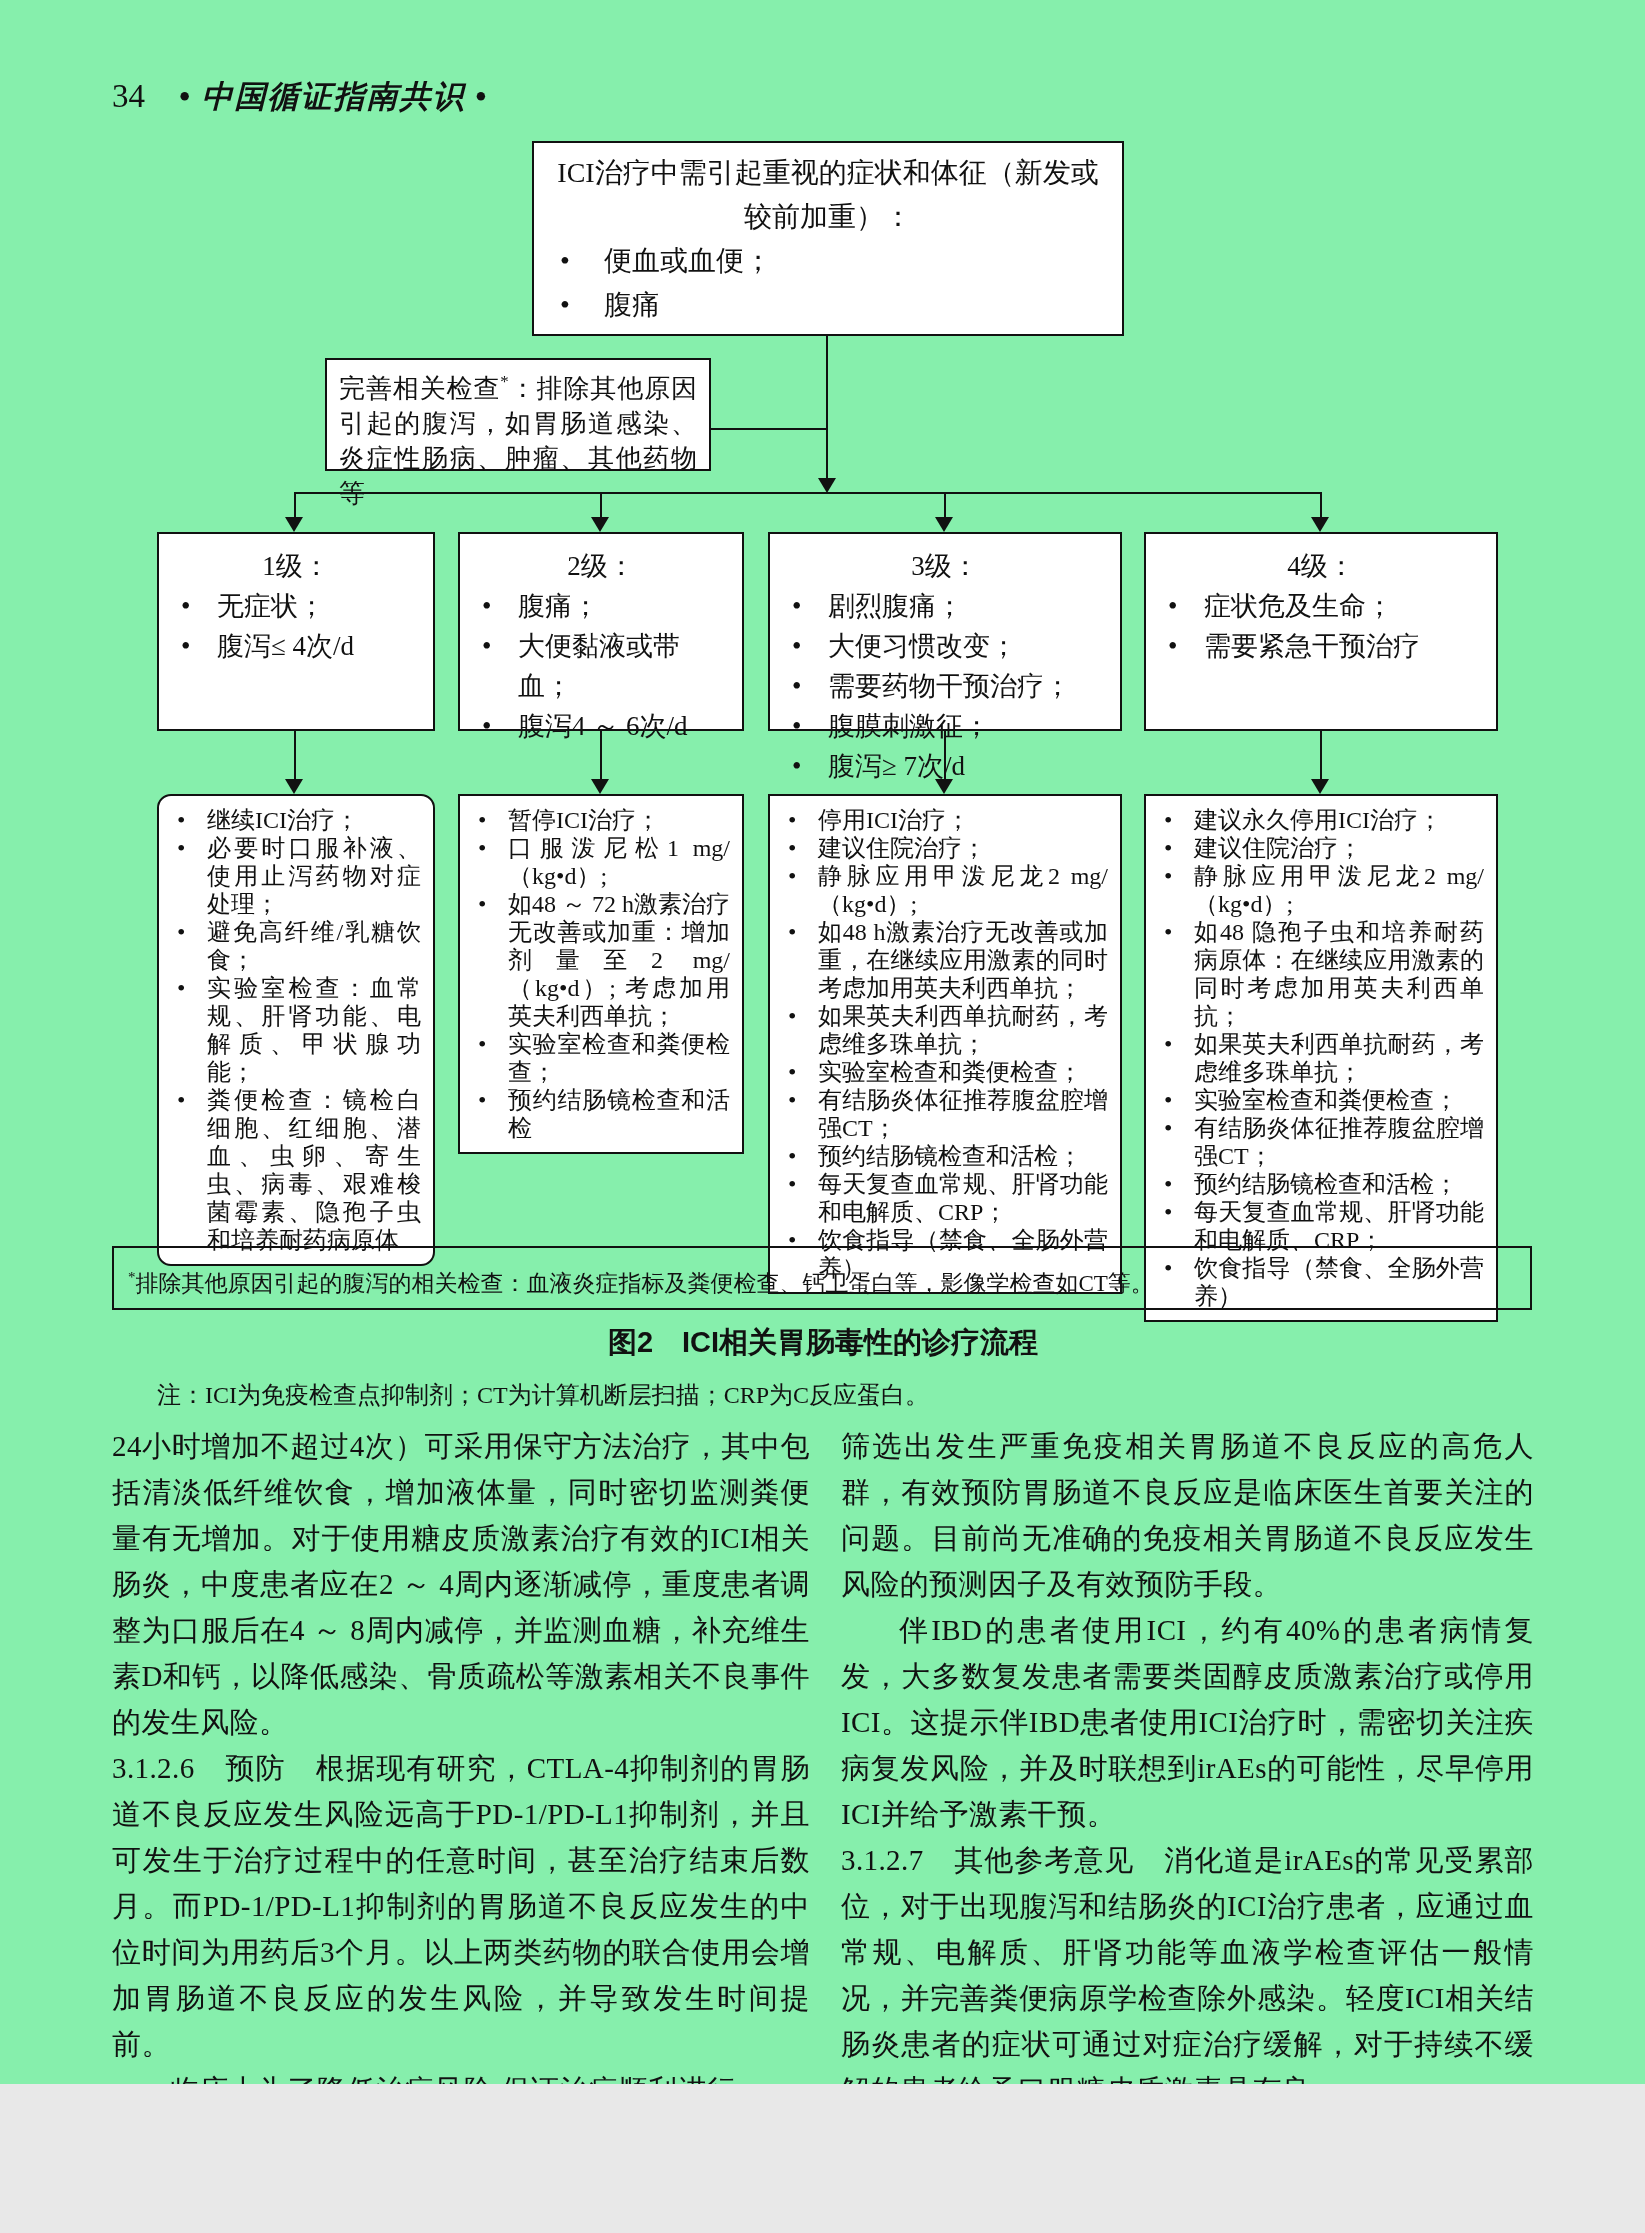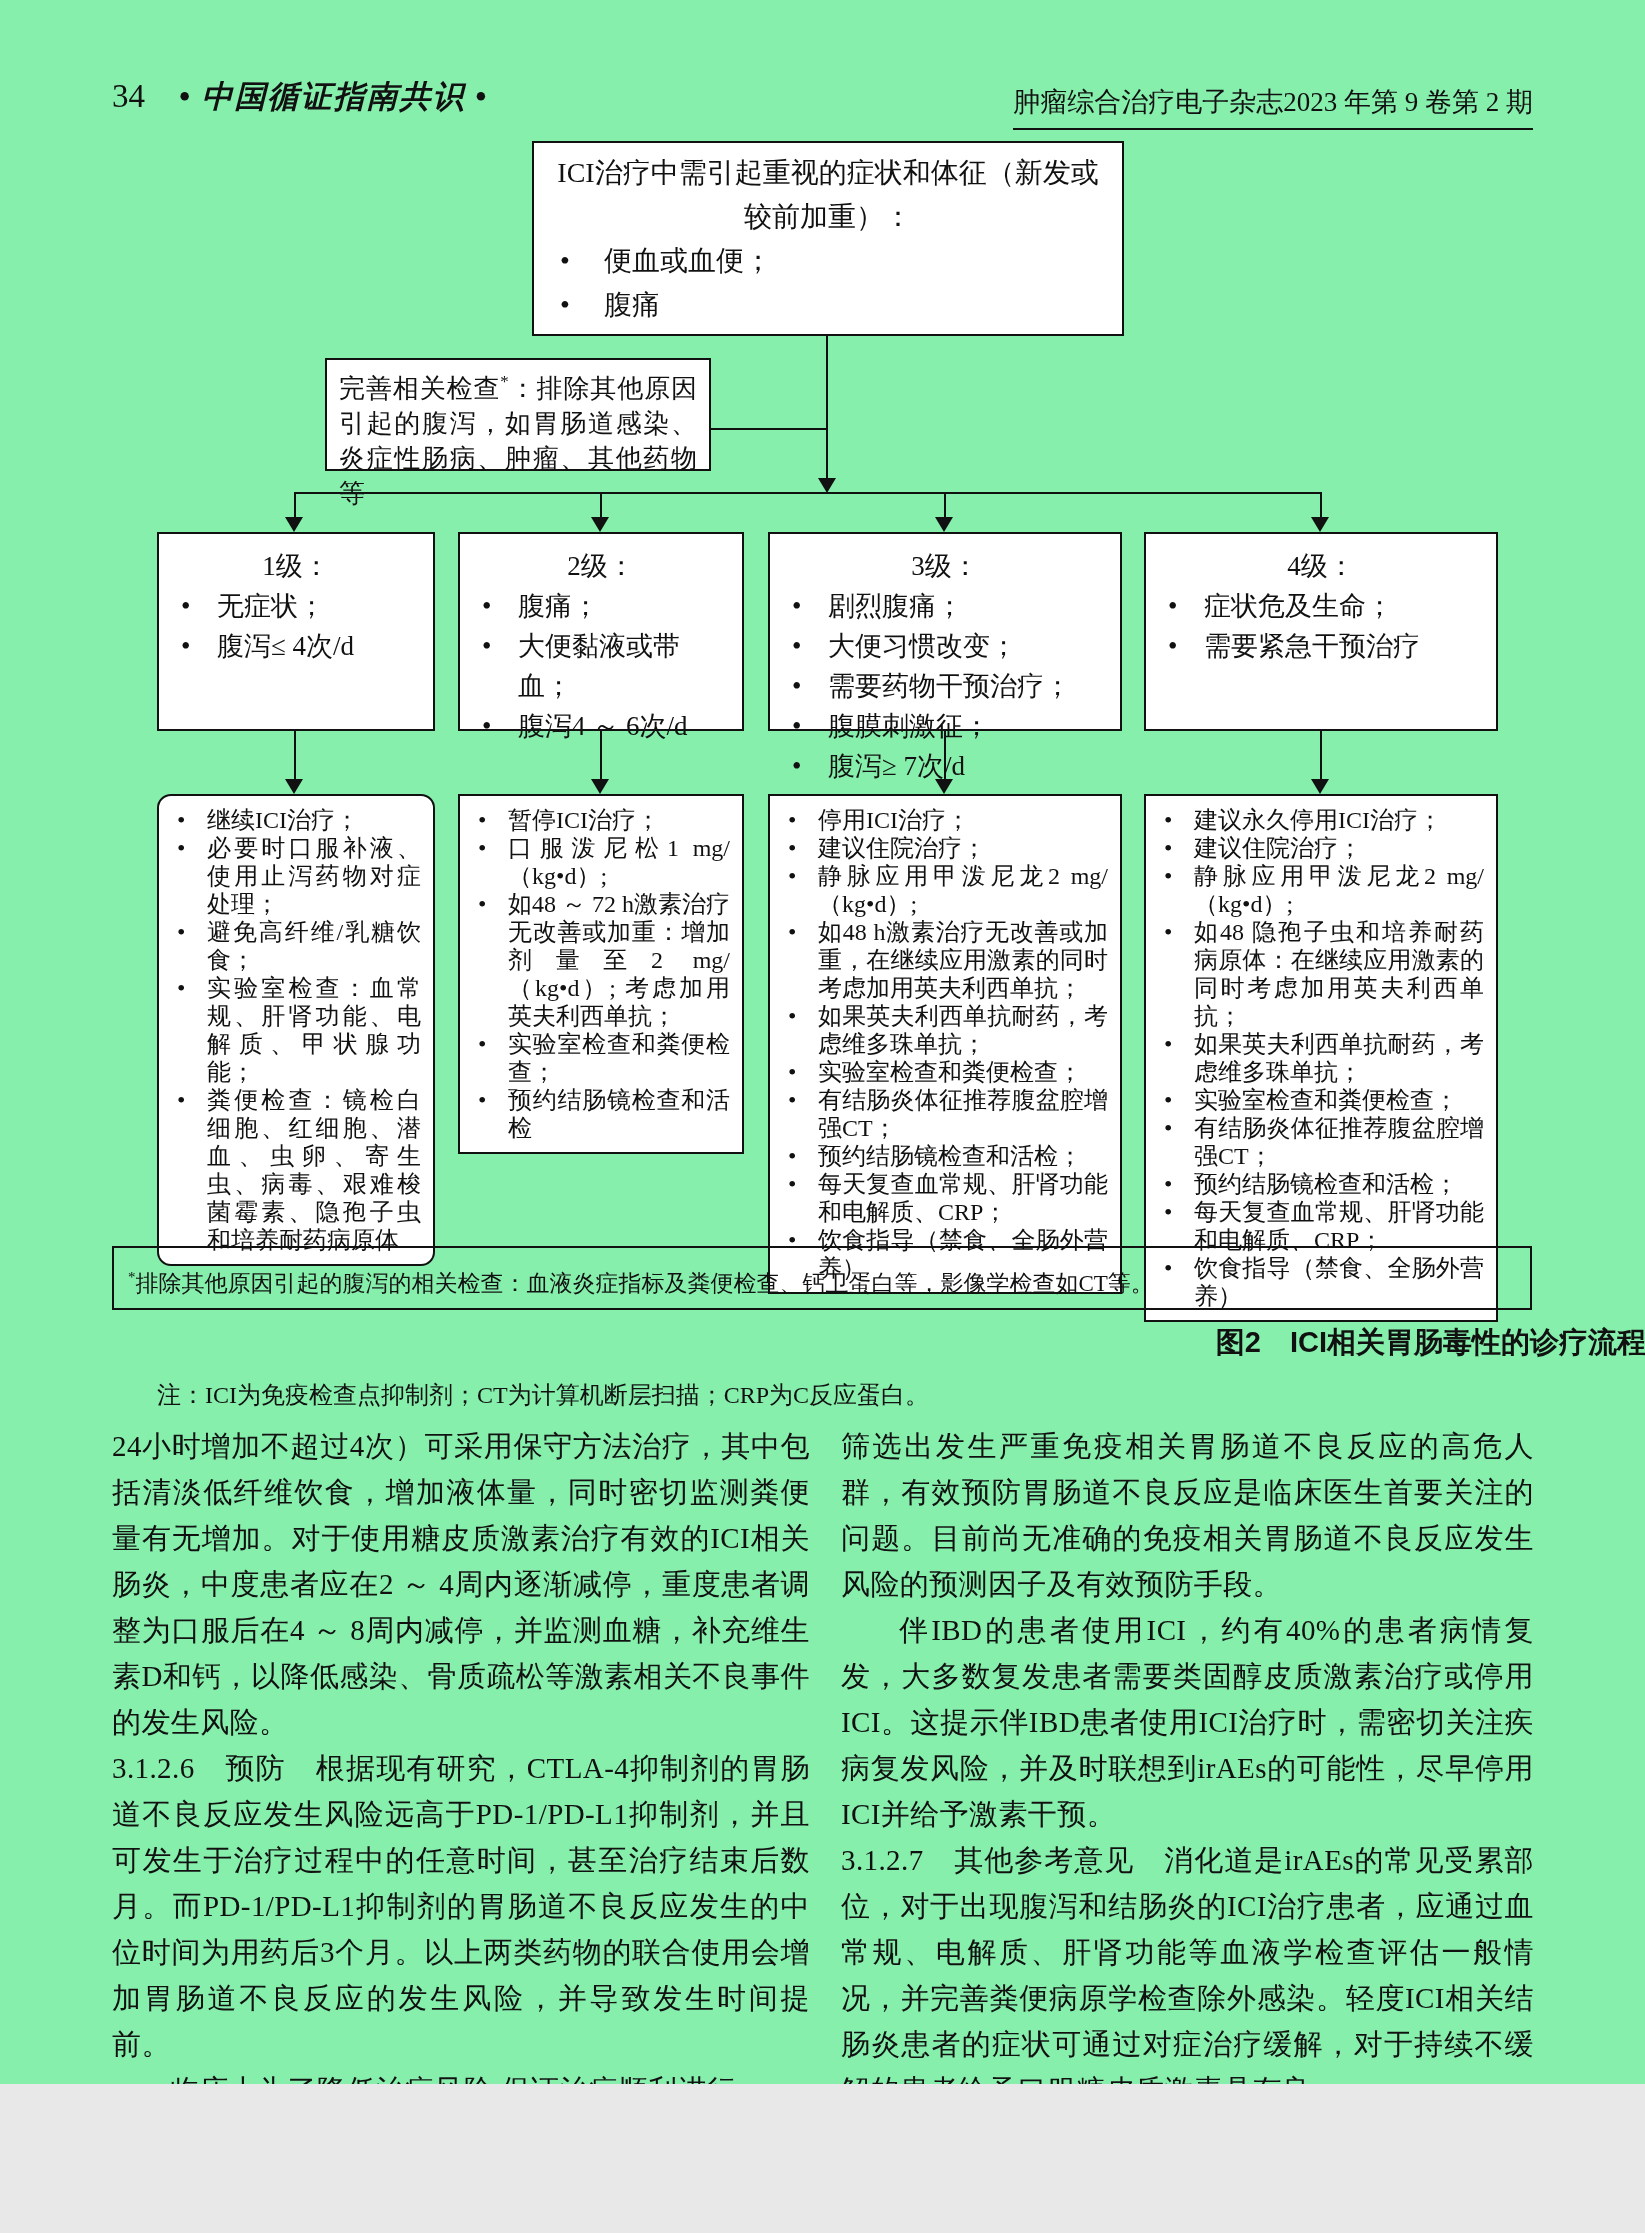--- a/index.html
+++ b/index.html
@@ -63,40 +63,39 @@
     border-top:15px solid #111;
   }
   
   .footnote-box {
     position:absolute; left:112px; top:1246px; width:1420px; height:64px;
     border:2px solid #111; font-size:23px; line-height:58px; padding:0 14px;
     white-space:nowrap; overflow:hidden;
   }
   .fig-caption {
     position:absolute; left:0; top:1323px; width:100%;
-    text-align:right; font-family:"Liberation Sans","DejaVu Sans",sans-serif;
+    text-align:center; font-family:"Liberation Sans","DejaVu Sans",sans-serif;
     font-weight:bold; font-size:29px;
   }
   .fig-note { position:absolute; left:157px; top:1379px; font-size:24px; }
   
   .col { position:absolute; top:1423px; width:698px; font-size:29px; line-height:46px; text-align:justify; letter-spacing:0.4px; }
   .col-left  { left:112px; }
   .col-right { left:841px; width:693px; }
   .col p { margin:0; }
   .col p.indent { text-indent:2em; }
 </style>
 </head>
 <body>
 
 <div class="page">
 
   <div class="hdr-left">
     <span class="pageno">34</span><span class="brand">• 中国循证指南共识 •</span>
   </div>
-  <div class="hdr-right">肿瘤综合治疗电子杂志2023 年第 9 卷第 2 期</div>
 
   <div class="chart">
 
     <div class="fc-box top-box">
       <span class="bx-title">ICI治疗中需引起重视的症状和体征（新发或较前加重）：</span>
       <ul>
           <li>便血或血便；</li>
           <li>腹痛</li>
         </ul>
     </div>

